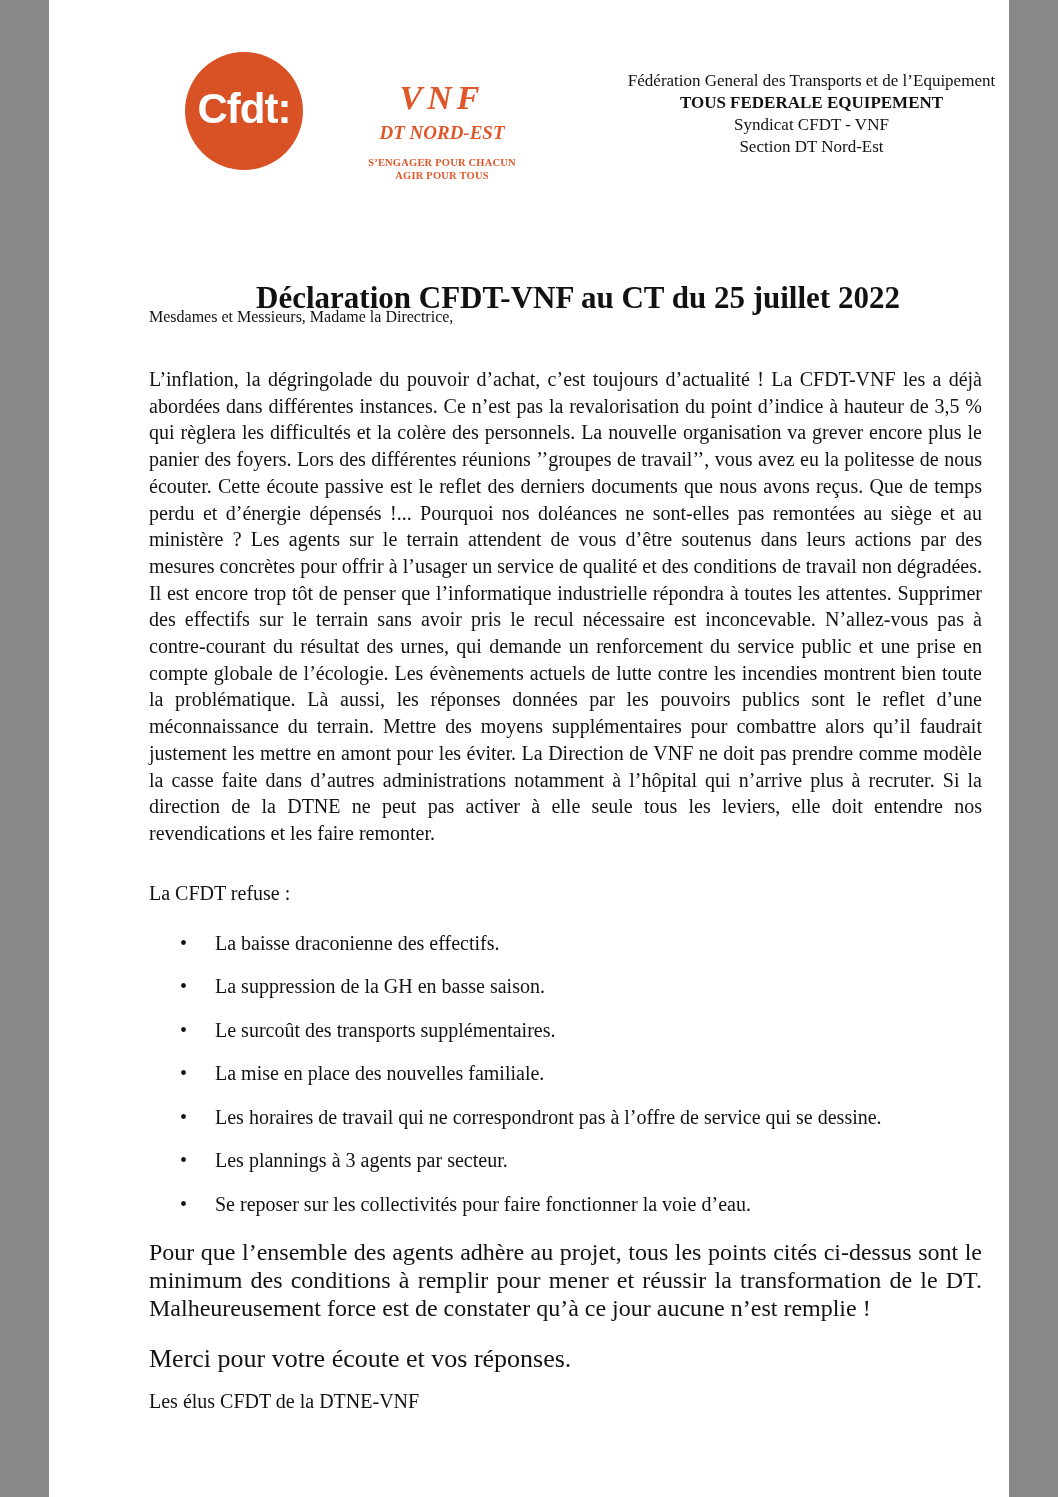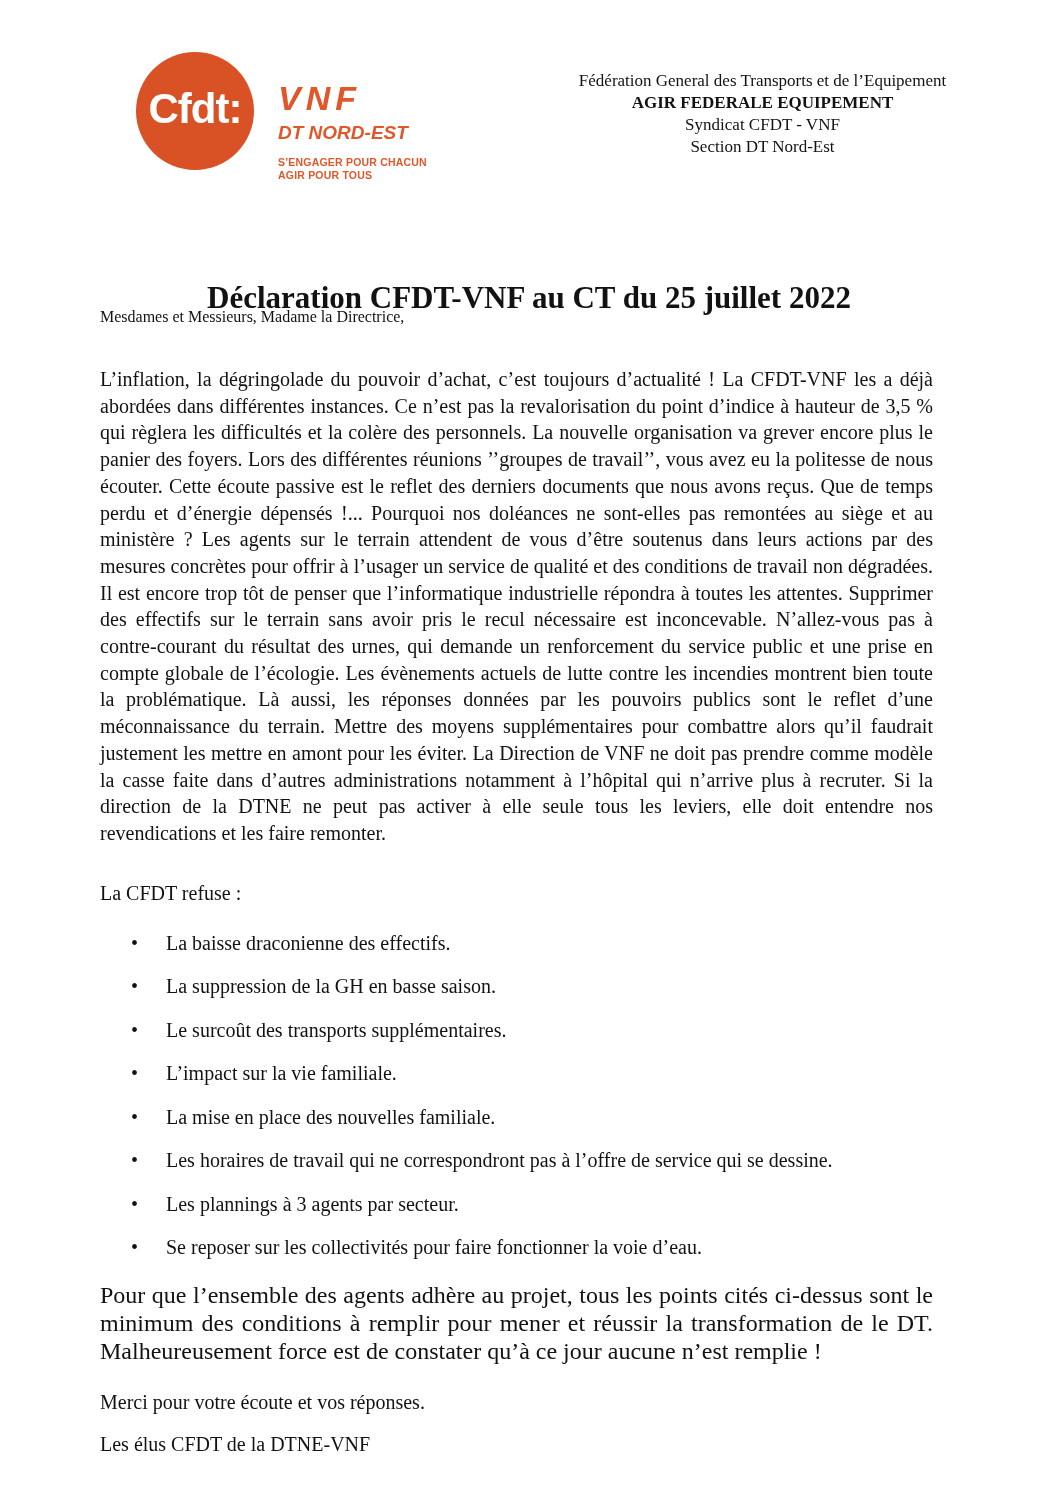--- a/index.html
+++ b/index.html
@@ -1,18 +1,18 @@
 <!DOCTYPE html>
 <html style="--cfdt_orange: #d95226; --vnf_orange: #e0572a;"><head>
 <meta charset="utf-8">
 <style>
   html,body{margin:0;padding:0;background:#888;}
   .page{
     position:relative;
-    width:1058px;height:1497px;
+    width:960px;height:1497px;
     margin:0 auto;
     background:#ffffff;
     font-family:"Liberation Serif", serif;
     color:#121212;
     overflow:hidden;
   }
   
   .cfdt-logo{
     position:absolute;left:136px;top:52px;
     width:118px;height:118px;border-radius:50%;
@@ -20,22 +20,22 @@
     display:flex;align-items:center;justify-content:center;
   }
   .cfdt-logo-text{
     color:#ffffff;
     font-family:"Liberation Sans", sans-serif;
     font-weight:800;font-size:42px;letter-spacing:-1px;
     transform:translateY(-2px);
   }
   .vnf-logo{
     position:absolute;left:278px;top:80px;width:230px;
-    color:var(--vnf_orange,#e0572a);
-    font-family:Liberation Sans, sans-serif;
+    text-align:center;color:var(--vnf_orange,#e0572a);
+    font-family:Liberation Serif, serif;
     font-style:italic;font-weight:bold;
   }
   .vnf-line1{font-size:34px;letter-spacing:5px;line-height:36px;}
   .vnf-line2{font-size:19px;letter-spacing:0px;line-height:34px;}
   .vnf-tagline{
     font-style:normal;font-weight:bold;
     font-size:10.5px;line-height:13px;letter-spacing:0.2px;
     margin-top:6px;
   }
   .org-header{
@@ -71,21 +71,21 @@
   }
   .refuse-list li::before{
     content:"\2022";
     position:absolute;left:31px;top:0;
     font-size:20px;
   }
   .closing-paragraph{
     margin-top:20px;font-size:24px;line-height:28px;
     text-align:justify;
   }
-  .thanks{margin-top:23px;font-size:20px;line-height:28px;}
+  .thanks{margin-top:23px;font-size:26px;line-height:28px;}
   .signature{margin-top:14px;font-size:20px;line-height:28px;}
 </style>
 </head>
 <body>
 
 <div class="page">
 
   <div class="cfdt-logo">
     <span class="cfdt-logo-text">Cfdt:</span>
   </div>
@@ -94,39 +94,38 @@
     <div class="vnf-line1">VNF</div>
     <div class="vnf-line2">DT NORD-EST</div>
     <div class="vnf-tagline">
       <div>S’ENGAGER POUR CHACUN</div>
       <div>AGIR POUR TOUS</div>
     </div>
   </div>
 
   <div class="org-header">
     <div>Fédération General des Transports et de l’Equipement</div>
-    <div class="bold">AGIR FEDERALE EQUIPEMENT</div>
+    <div class="bold">TOUS FEDERALE EQUIPEMENT</div>
     <div>Syndicat CFDT - VNF</div>
     <div>Section DT Nord-Est</div>
   </div>
 
   <div class="doc-title">Déclaration CFDT-VNF au CT du 25 juillet 2022</div>
 
   <div class="content">
     <div class="salutation">Mesdames et Messieurs, Madame la Directrice,</div>
 
     <div class="body-paragraph">L’inflation, la dégringolade du pouvoir d’achat, c’est toujours d’actualité ! La CFDT-VNF les a déjà abordées dans différentes instances. Ce n’est pas la revalorisation du point d’indice à hauteur de 3,5 % qui règlera les difficultés et la colère des personnels. La nouvelle organisation va grever encore plus le panier des foyers. Lors des différentes réunions ’’groupes de travail’’, vous avez eu la politesse de nous écouter. Cette écoute passive est le reflet des derniers documents que nous avons reçus. Que de temps perdu et d’énergie dépensés !... Pourquoi nos doléances ne sont-elles pas remontées au siège et au ministère ?   Les agents sur le terrain attendent de vous d’être soutenus dans leurs actions par des mesures concrètes pour offrir à l’usager un service de qualité et des conditions de travail non dégradées. Il est encore trop tôt de penser que l’informatique industrielle répondra à toutes les attentes. Supprimer des effectifs sur le terrain sans avoir pris le recul nécessaire est inconcevable. N’allez-vous pas à contre-courant du résultat des urnes, qui demande un renforcement du service public et une prise en compte globale de l’écologie. Les évènements actuels de lutte contre les incendies montrent bien toute la problématique. Là aussi, les réponses données par les pouvoirs publics sont le reflet d’une méconnaissance du terrain. Mettre des moyens supplémentaires pour combattre alors qu’il faudrait justement les mettre en amont pour les éviter. La Direction de VNF ne doit pas prendre comme modèle la casse faite dans d’autres administrations notamment à l’hôpital qui n’arrive plus à recruter. Si la direction de la DTNE ne peut pas activer à elle seule tous les leviers, elle doit entendre nos revendications et les faire remonter.</div>
 
     <div class="refuse-heading">La CFDT refuse :</div>
 
     <ul class="refuse-list">
       <li>La baisse draconienne des effectifs.</li>
       <li>La suppression de la GH en basse saison.</li>
       <li>Le surcoût des transports supplémentaires.</li>
-      <li>L’impact sur la vie familiale.</li>
       <li>La mise en place des nouvelles familiale.</li>
       <li>Les horaires de travail qui ne correspondront pas à l’offre de service qui se dessine.</li>
       <li>Les plannings à 3 agents par secteur.</li>
       <li>Se reposer sur les collectivités pour faire fonctionner la voie d’eau.</li>
     </ul>
 
     <div class="closing-paragraph">Pour que l’ensemble des agents adhère au projet, tous les points cités ci-dessus sont le minimum des conditions à remplir pour mener et réussir la transformation de le DT. Malheureusement force est de constater qu’à ce jour aucune n’est remplie !</div>
 
     <div class="thanks">Merci pour votre écoute et vos réponses.</div>
 

